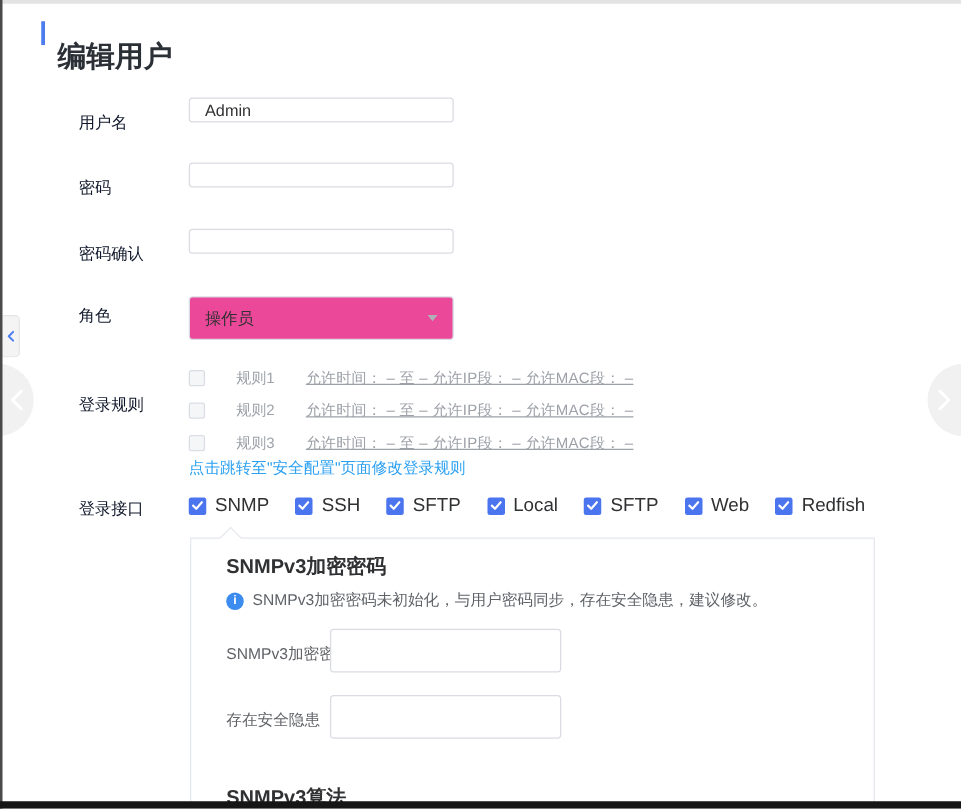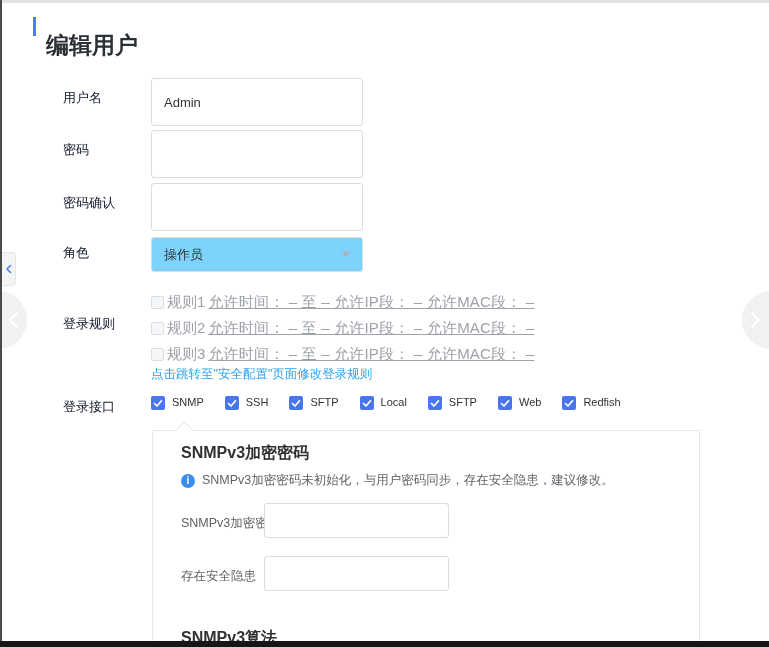--- a/index.html
+++ b/index.html
@@ -21,38 +21,38 @@
     display:flex;align-items:center;z-index:6;cursor:pointer;
   }
   .carousel.prev{left:-31px;top:291px;justify-content:flex-end;padding-right:7px;box-sizing:border-box;}
   .carousel.next{left:742px;top:291px;justify-content:flex-start;padding-left:7px;box-sizing:border-box;}
   
   .accent-bar{position:absolute;left:33px;top:17px;width:3px;height:19px;background:#4b7cf0;}
   .page-title{position:absolute;left:46px;top:15px;font-size:23px;font-weight:bold;color:#2b2f36;}
   
   .f-label{position:absolute;left:63px;width:86px;font-size:13px;color:#0f172a;}
   .text-input{
-    position:absolute;left:151px;width:212px;height:48px;box-sizing:border-box;
+    position:absolute;left:151px;width:212px;height:20px;box-sizing:border-box;
     border:1px solid #d9dce3;border-radius:3px;padding:0 12px;font-size:13px;color:#303133;
     font-family:"Liberation Sans","DejaVu Sans",sans-serif;outline:none;background:#fff;
   }
   .select-box{
     position:absolute;left:151px;top:237px;width:212px;height:35px;box-sizing:border-box;
     border:1px solid #d9dce3;border-radius:3px;display:flex;align-items:center;
-    padding:0 12px;font-size:13px;color:#303133;cursor:pointer;background:#7dd3fc;
+    padding:0 12px;font-size:13px;color:#303133;cursor:pointer;background:#ec4899;
   }
   .caret-down{margin-left:auto;width:0;height:0;border-left:4px solid transparent;border-right:4px solid transparent;border-top:5px solid #aeb1b8;}
   
-  .rule-row{position:absolute;left:151px;display:flex;align-items:center;gap:3px;font-size:15px;color:#9da1a8;height:16px;}
+  .rule-row{position:absolute;left:151px;display:flex;align-items:center;gap:25px;font-size:12px;color:#9da1a8;height:16px;}
   .rule-cb{width:13px;height:13px;box-sizing:border-box;border:1px solid #dadde3;background:#f5f6f8;border-radius:2px;flex:0 0 auto;}
   .rule-detail{letter-spacing:.2px;text-decoration:underline;}
   .jump-link{position:absolute;left:151px;top:366px;font-size:12.5px;color:#2ba0f2;cursor:pointer;}
   
   .interfaces{position:absolute;left:151px;top:396px;display:flex;gap:21px;}
-  .cb-item{display:flex;gap:7px;font-size:11px;color:#303133;cursor:pointer;white-space:nowrap;}
+  .cb-item{display:flex;align-items:center;gap:7px;font-size:15px;color:#303133;cursor:pointer;white-space:nowrap;}
   .cb{width:14px;height:14px;border-radius:2px;background:#4b74ef;display:flex;align-items:center;justify-content:center;flex:0 0 auto;}
   
   .snmp-panel{position:absolute;left:152px;top:430px;width:548px;height:240px;box-sizing:border-box;border:1px solid #e4e7ed;background:#fff;}
   .notch{position:absolute;left:25px;top:-7px;width:12px;height:12px;background:#fff;border-left:1px solid #e4e7ed;border-top:1px solid #e4e7ed;transform:rotate(45deg);}
   .panel-title{position:absolute;left:28px;top:12px;font-size:16px;font-weight:600;color:#303133;}
   .info-row{position:absolute;left:28px;top:41px;display:flex;align-items:center;gap:7px;font-size:12.5px;color:#5f6368;white-space:nowrap;}
   .info-icon{width:14px;height:14px;border-radius:50%;background:#3c8cf0;color:#fff;font-size:10px;font-weight:bold;line-height:14px;text-align:center;flex:0 0 auto;}
   .p-label{position:absolute;left:28px;font-size:12.5px;color:#606266;}
   .p-input{
     position:absolute;left:111px;width:185px;height:35px;box-sizing:border-box;

